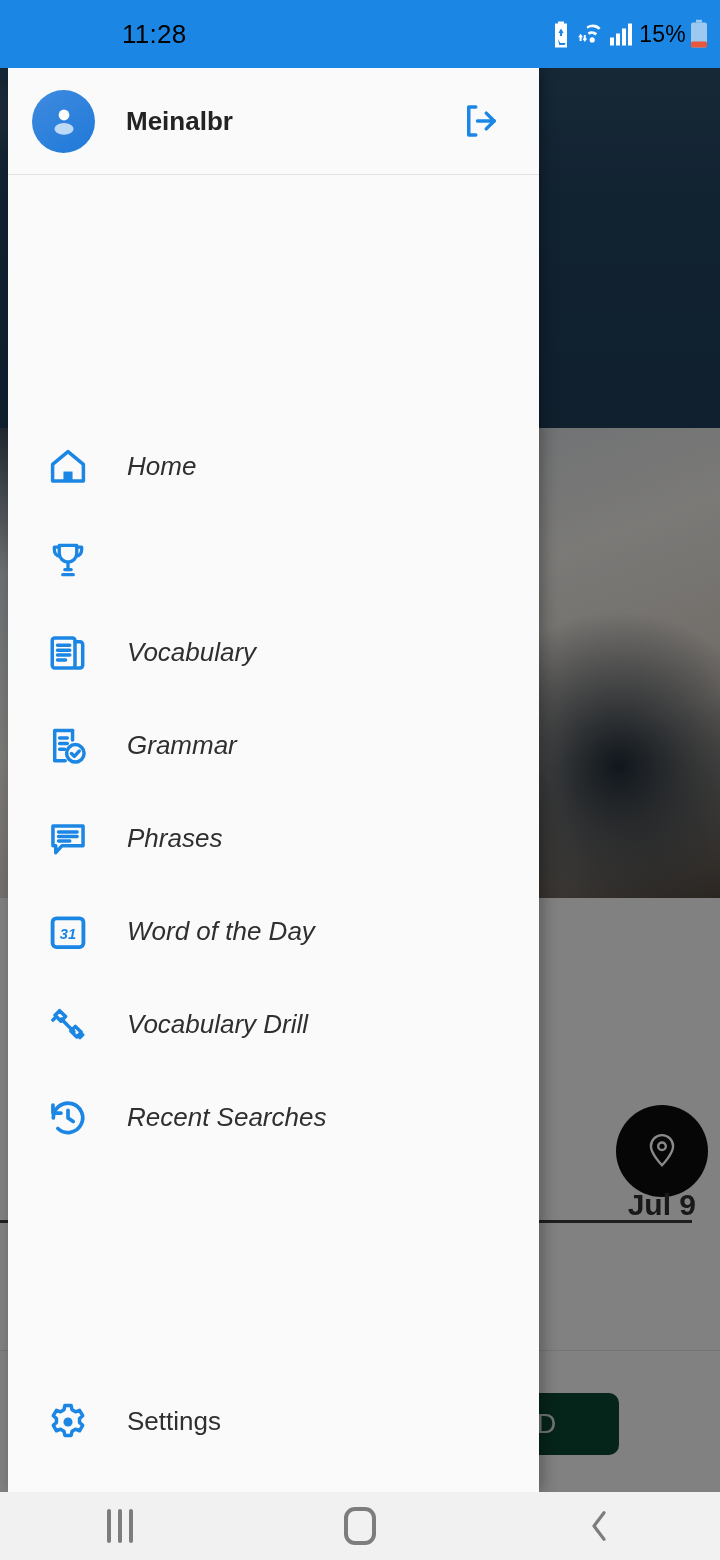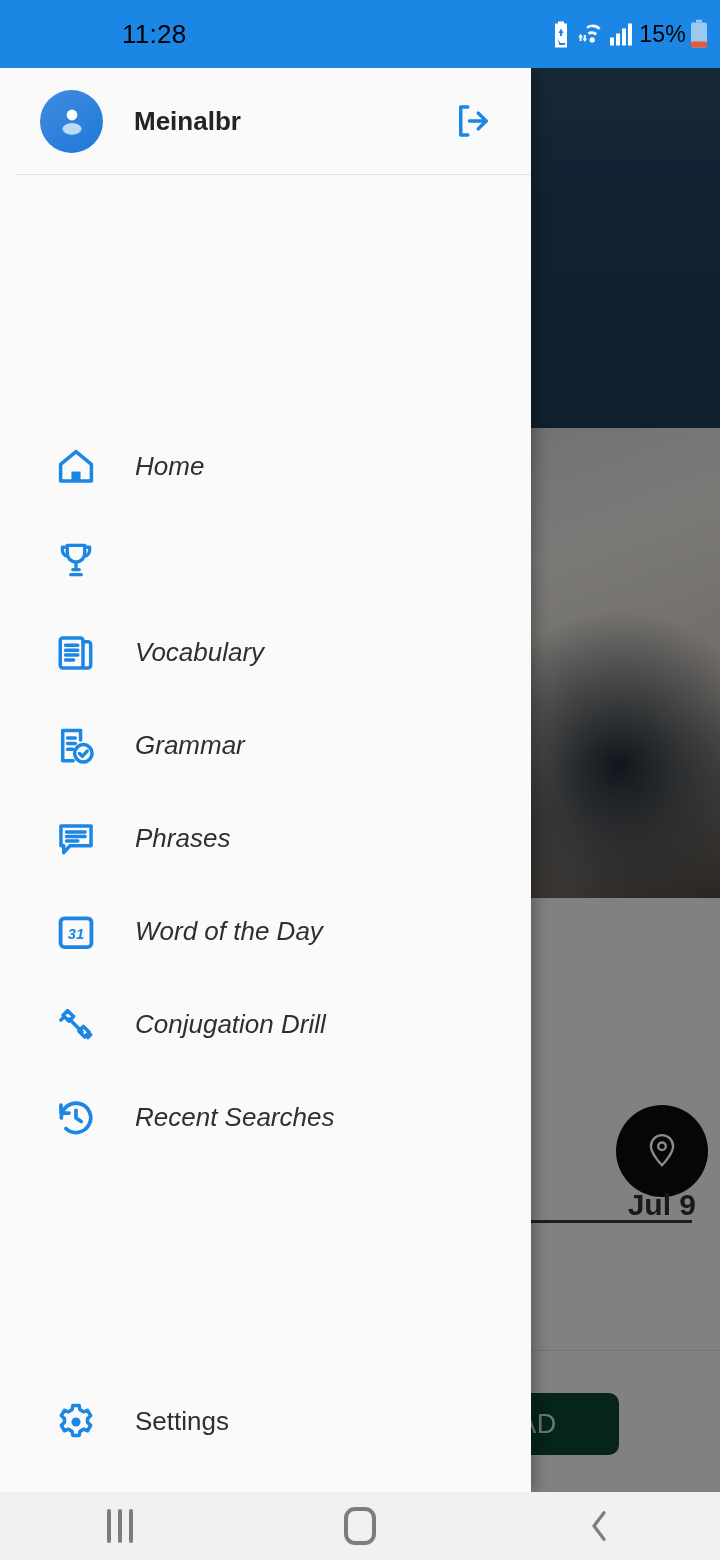--- a/index.html
+++ b/index.html
@@ -72,24 +72,24 @@
   #download-button {
     position:absolute; top:1325px; left:419px; width:200px; height:62px;
     background:#0b4431; border-radius:10px; color:#cfd8d3;
     display:flex; align-items:center; justify-content:center;
     font-size:27px; letter-spacing:.6px;
   }
   #scrim { position:absolute; top:0; left:0; width:720px; height:1424px; background:rgba(0,0,0,.46); }
 
   
   #drawer {
-    position:absolute; top:68px; left:0; width:531px; height:1424px;
+    position:absolute; top:68px; left:8px; width:531px; height:1424px;
     background:#fafafa; z-index:40;
     box-shadow:4px 0 14px rgba(0,0,0,.30);
-    display:flex; flex-direction:column;padding-left:16px;
+    display:flex; flex-direction:column;
   }
   #drawer-header {
     position:relative; height:107px; flex:0 0 107px;
     display:flex; align-items:center; padding:0 0 0 24px;
     border-bottom:1px solid #e2e2e2;
   }
   #avatar {
     width:63px; height:63px; border-radius:50%;
     background:linear-gradient(145deg,#3f8ae0 0%,#1f7ad8 100%);
     display:flex; align-items:center; justify-content:center; flex:0 0 63px;
@@ -282,21 +282,21 @@
 
       <div class="menu-item">
         <span class="menu-icon">
           <svg width="42" height="42" viewBox="0 0 24 24" fill="none" stroke="#1b86e3" stroke-width="2" stroke-linecap="round" stroke-linejoin="round">
             <path d="M8.2 8.6l7.2 7.2"></path>
             <path d="M4.6 6.4l2.6-2.6 3.4 3.4-2.6 2.6z"></path>
             <path d="M13.6 15.4l2.6-2.6 3.4 3.4-2.6 2.6z"></path>
             <path d="M3.4 9.2l1.6-1.6M18.8 19.2l1.6-1.6"></path>
           </svg>
         </span>
-        <span class="menu-label">Conjugation Drill</span>
+        <span class="menu-label">Vocabulary Drill</span>
       </div>
 
       <div class="menu-item">
         <span class="menu-icon">
           <svg width="42" height="42" viewBox="0 0 24 24" fill="none" stroke="#1b86e3" stroke-width="2.1" stroke-linecap="round" stroke-linejoin="round">
             <path d="M3.6 12a8.4 8.4 0 1 1 2.6 6"></path>
             <path d="M3.4 4.6v4.6h4.6"></path>
             <path d="M12 7.6V12l3 2"></path>
           </svg>
         </span>

